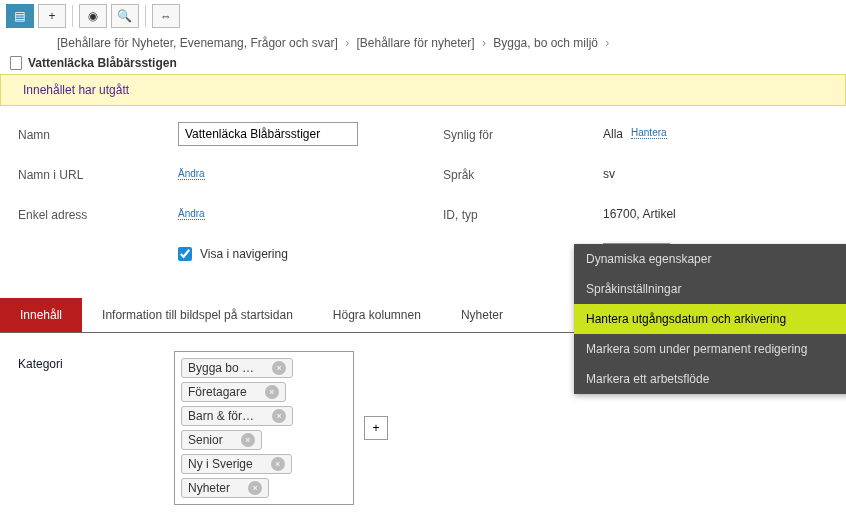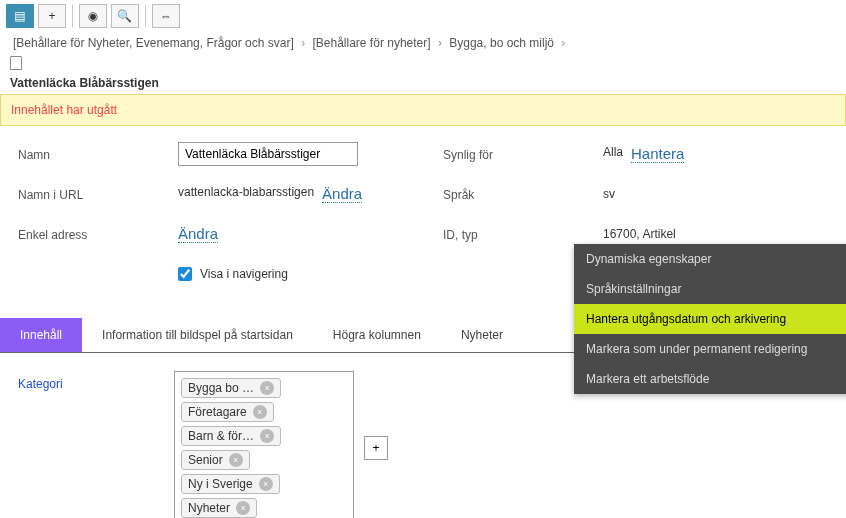--- a/index.html
+++ b/index.html
@@ -3,50 +3,50 @@
 <meta charset="utf-8">
 <style>
 * { box-sizing: border-box; margin: 0; padding: 0; font-family: Arial, sans-serif; font-size: 12px; }
 body { background: #fff; color: #333; width: 846px; height: 518px; overflow: hidden; position: relative; }
 
 .toolbar { display: flex; gap: 4px; padding: 4px 6px; align-items: center; }
 .toolbar-btn { width: 28px; height: 24px; border: 1px solid #bbb; background: #f7f7f7; display: flex; align-items: center; justify-content: center; cursor: pointer; }
 .toolbar-btn.primary { background: #3b8fb5; border-color: #3b8fb5; color: #fff; }
 .toolbar-sep { width: 1px; height: 22px; background: #ccc; margin: 0 2px; }
 
-.breadcrumb { padding: 4px 13px; color: #555; }
+.breadcrumb { padding: 4px 13px; color: #555; margin-left: 44px; }
 .breadcrumb a { color: #555; text-decoration: none; cursor: pointer; }
 .breadcrumb .sep { margin: 0 4px; color: #999; }
 
-.title-row { padding: 2px 10px 4px; font-weight: bold; font-size: 14px; display: flex; align-items: flex-start; gap: 6px; flex-direction: column; }
+.title-row { padding: 2px 10px 4px; font-weight: bold; font-size: 14px; display: flex; align-items: center; gap: 6px; }
 .doc-icon { display: inline-block; width: 12px; height: 14px; border: 1px solid #888; border-radius: 1px; position: relative; }
 
-.banner { background: #fff9c9; border: 1px solid #e7d76f; padding: 8px 10px; color: #ef4444; }
+.banner { background: #fff9c9; border: 1px solid #e7d76f; padding: 8px 22px; color: #4c1d95; }
 
 .form-area { padding: 16px 18px 8px; display: flex; gap: 40px; }
 .col { flex: 1; }
 .row { display: flex; align-items: center; margin-bottom: 16px; min-height: 24px; gap: 20px; }
 .row .lbl { width: 140px; color: #555; padding-top: 2px; }
 .row .val { flex: 1; display: flex; align-items: flex-start; gap: 8px; }
 .text-input { border: 1px solid #999; padding: 3px 6px; width: 180px; height: 24px; }
-.link-a { color: #2a6fa8; border-bottom: 1px dotted #2a6fa8; cursor: pointer; font-size: 15px; }
+.link-a { color: #2a6fa8; border-bottom: 1px dotted #2a6fa8; cursor: pointer; font-size: 10px; }
 .checkbox { width: 14px; height: 14px; accent-color: #1b8adb; }
 
 .tools-btn { border: 1px solid #999; background: #fff; padding: 3px 8px; display: inline-flex; align-items: center; gap: 4px; cursor: pointer; }
 .chev { font-size: 10px; color: #777; }
 
 .tabs { display: flex; border-bottom: 1px solid #666; margin-top: 8px; }
 .tab { padding: 10px 20px; cursor: pointer; color: #444; }
-.tab.active { background: #8b5cf6; color: #fff; }
+.tab.active { background: #b91c1c; color: #fff; }
 
 .tab-content { padding: 18px; }
 .cat-row { display: flex; }
-.cat-row .lbl { width: 156px; color: #1d4ed8; padding-top: 6px; }
+.cat-row .lbl { width: 156px; color: #0f172a; padding-top: 6px; }
 .chipbox { border: 1px solid #999; padding: 6px; width: 180px; display: flex; flex-direction: column; gap: 4px; }
-.chip { border: 1px solid #bbb; background: #f4f4f4; border-radius: 3px; padding: 2px 6px; display: inline-flex; align-items: center; gap: 6px; width: fit-content; max-width: 100%; cursor: default; }
+.chip { border: 1px solid #bbb; background: #f4f4f4; border-radius: 3px; padding: 2px 6px; display: inline-flex; align-items: center; gap: 18px; width: fit-content; max-width: 100%; cursor: default; }
 .chip .x { width: 14px; height: 14px; border-radius: 50%; background: #bbb; color: #fff; font-size: 9px; display: inline-flex; align-items: center; justify-content: center; cursor: pointer; }
 .chip .txt { white-space: nowrap; overflow: hidden; text-overflow: ellipsis; max-width: 90px; }
 .plus-btn { width: 24px; height: 24px; border: 1px solid #999; background: #fff; margin-left: 10px; cursor: pointer; align-self: center; }
 
 .dropdown-menu { position: absolute; top: 244px; left: 574px; width: 286px; background: #4a4a4a; color: #ddd; box-shadow: 0 2px 6px rgba(0,0,0,.3); z-index: 50; }
 .dd-item { padding: 8px 12px; cursor: pointer; font-size: 12px; }
 .dd-item.highlight { background: #cbe31b; color: #000000; }
 </style>
 </head>
 <body>
@@ -91,21 +91,20 @@
   <div class="col">
     <div class="row">
       <div class="lbl">Namn</div>
       <div class="val">
           <input class="text-input" value="Vattenläcka Blåbärsstiger" style="">
         </div>
     </div>
     <div class="row">
       <div class="lbl">Namn i URL</div>
       <div class="val">
-        <span>vattenlacka-blabarsstigen</span>
         <span class="link-a">Ändra</span>
       </div>
     </div>
     <div class="row">
       <div class="lbl">Enkel adress</div>
       <div class="val">
           <span class="link-a">Ändra</span>
         </div>
     </div>
     <div class="row">

